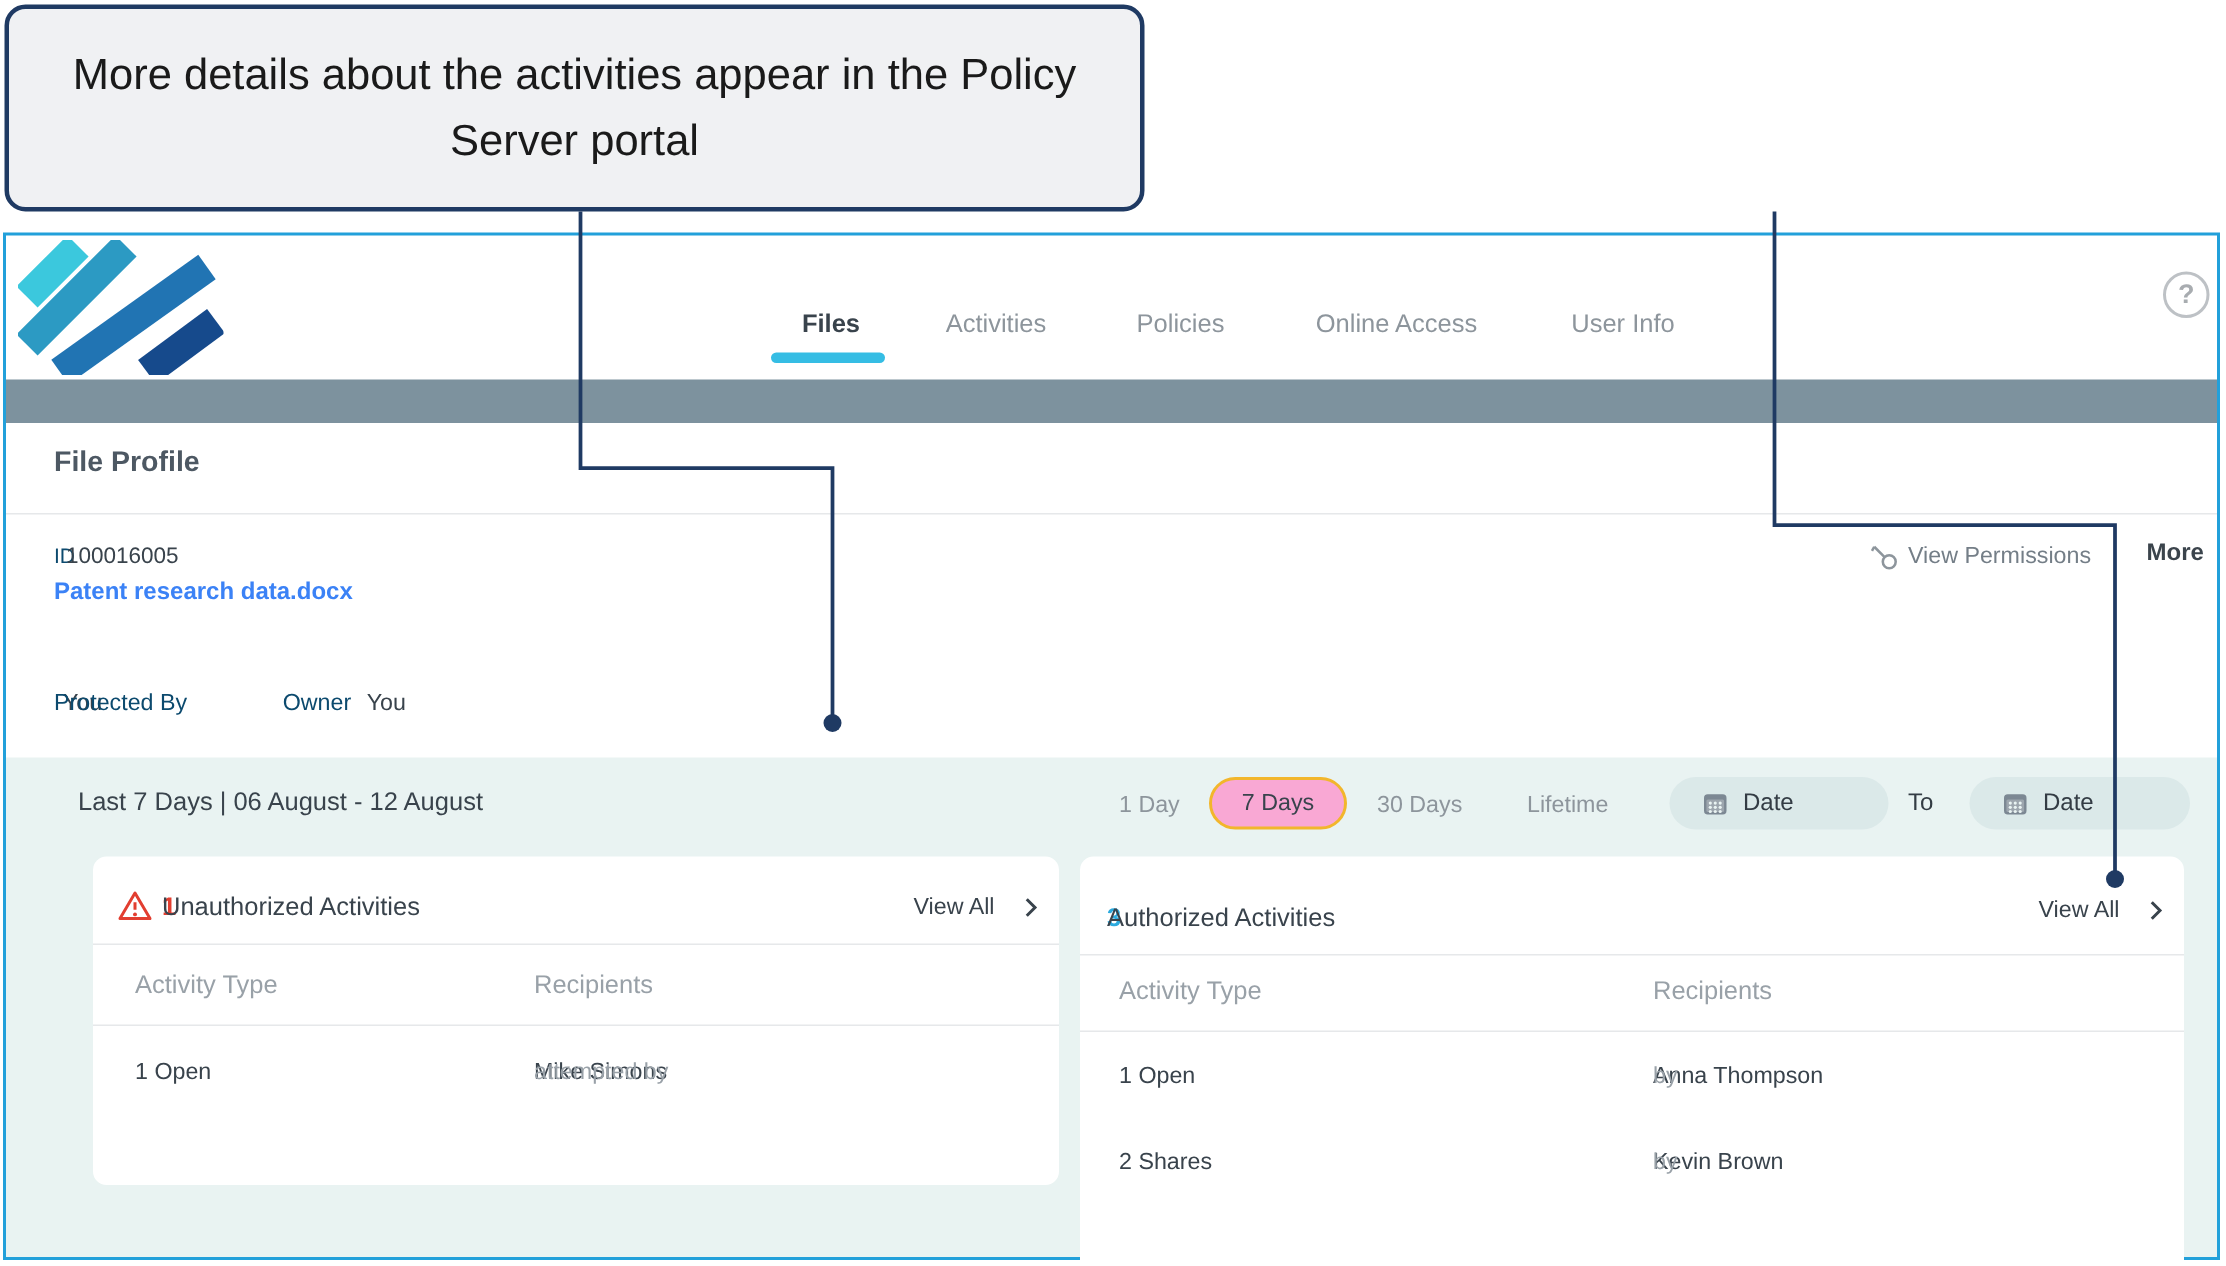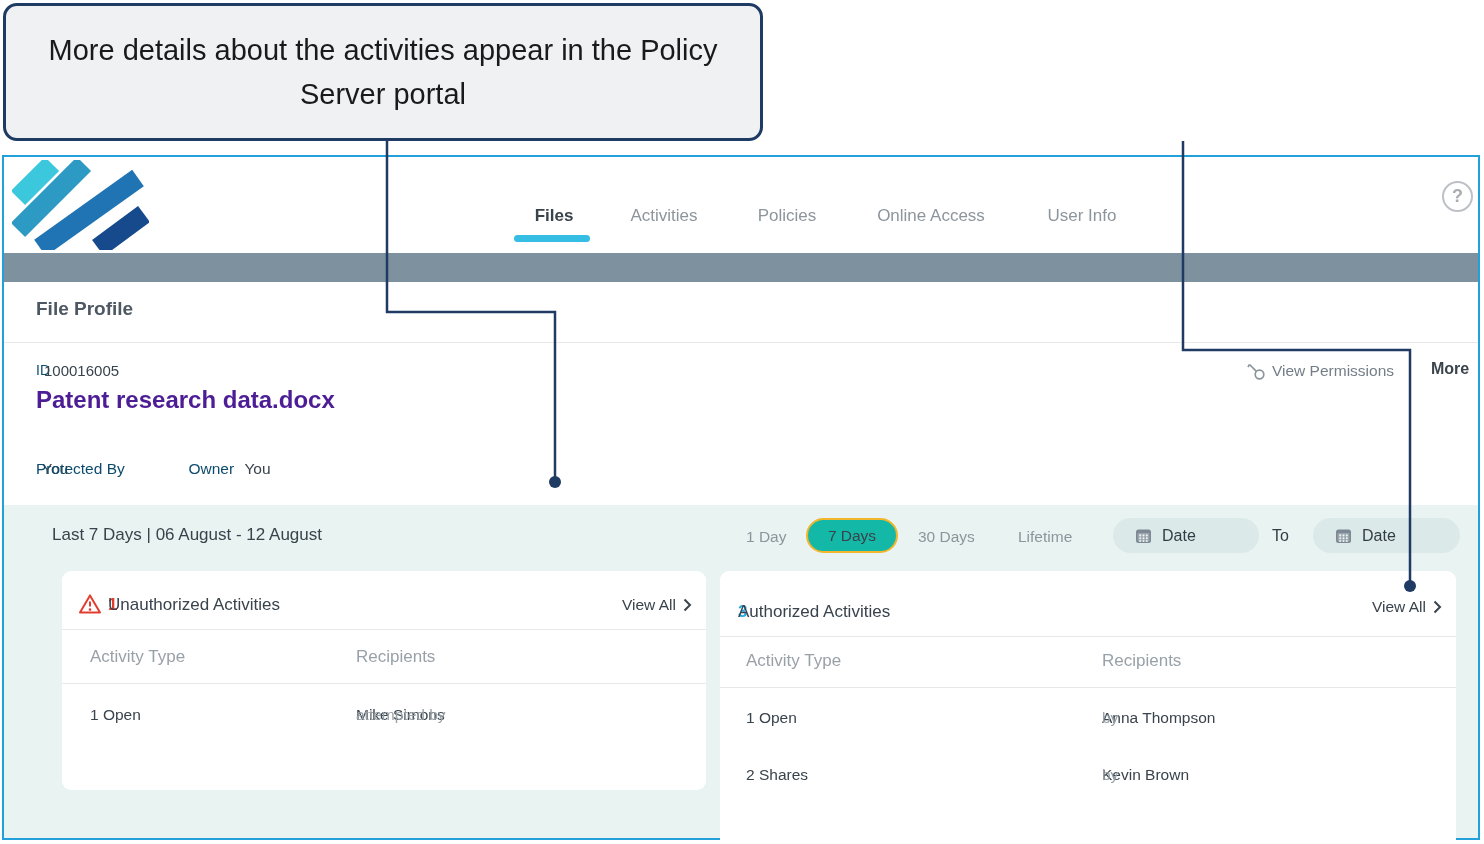--- a/index.html
+++ b/index.html
@@ -30,45 +30,45 @@
     color:#a8acb0;font-size:18px;font-weight:700;display:flex;align-items:center;justify-content:center;cursor:pointer;}
   .grayband{left:0;top:96px;width:1474px;height:29px;background:#7d929e;}
 
   
   .section-title{left:32px;top:141px;font-size:19px;font-weight:700;color:#4d5863;}
   .divider{left:0;top:185px;width:1474px;height:1px;background:#e6e8ea;}
   .lbl{color:#0c4a6e;}
   .dark{color:#39434c;}
   .id-row{left:32px;top:205px;font-size:14px;}
   .id-row .val{font-size:15px;margin-left:8px;}
-  .file-name{left:32px;top:229px;font-size:24px;font-weight:700;color:#4c1d95;}
+  .file-name{left:32px;top:229px;font-size:16px;font-weight:700;color:#3b82f6;}
   .meta-row{top:273px;font-size:15.5px;white-space:nowrap;}
   .meta-row2{top:303px;font-size:15.5px;white-space:nowrap;}
   .view-perms{left:1242px;top:204px;font-size:15.5px;color:#747e87;display:flex;align-items:center;gap:6px;cursor:pointer;position:absolute;}
   .more-btn{left:1427px;top:203px;font-size:16px;font-weight:700;color:#3b444c;cursor:pointer;}
 
   
   .tealband{left:0;top:348px;width:1474px;height:333px;background:#e9f3f2;}
   .range-summary{left:48px;top:368px;font-size:17px;color:#39434c;}
   .filter-opt{top:371px;font-size:15.5px;color:#8d959c;cursor:pointer;white-space:nowrap;}
-  .pill-selected{left:802px;top:361px;width:92px;height:35px;background:#14b8a6;border:2px solid #f2b62c;
+  .pill-selected{left:802px;top:361px;width:92px;height:35px;background:#f9a8d4;border:2px solid #f2b62c;
     border-radius:18px;display:flex;align-items:center;justify-content:center;font-size:15.5px;color:#39434c;cursor:pointer;}
   .date-pill{top:361px;height:35px;background:#dbe9e9;border-radius:18px;display:flex;align-items:center;
     justify-content:flex-start;padding-left:22px;gap:10px;font-size:16px;color:#333c44;cursor:pointer;}
   .to-label{left:1268px;top:370px;font-size:16px;color:#333c44;}
 
   
   .card{background:#fff;border-radius:9px;}
   #card-unauth{left:58px;top:414px;width:644px;height:219px;}
   #card-auth{left:716px;top:414px;width:736px;height:269px;border-bottom-left-radius:0;border-bottom-right-radius:0;}
   .card *{position:absolute;}
   .card-header-title{font-size:17px;color:#39434c;white-space:nowrap;}
   .count-red{color:#e23e30;font-weight:700;}
   .count-cyan{color:#2baade;font-weight:700;}
-  .view-all{right:14px;font-size:15.5px;color:#39434c;display:flex;align-items:center;gap:7px;cursor:pointer;}
+  .view-all{right:14px;font-size:15.5px;color:#39434c;display:flex;align-items:center;gap:20px;cursor:pointer;}
   .card-div{left:0;width:100%;height:1px;background:#e6e8ea;}
   .col-head{font-size:17px;color:#99a1a8;white-space:nowrap;}
   .cell{font-size:15.5px;white-space:nowrap;}
   .muted{color:#99a1a8;margin-right:5px;}
 </style>
 </head>
 <body>
 
 <div id="canvas">
 

